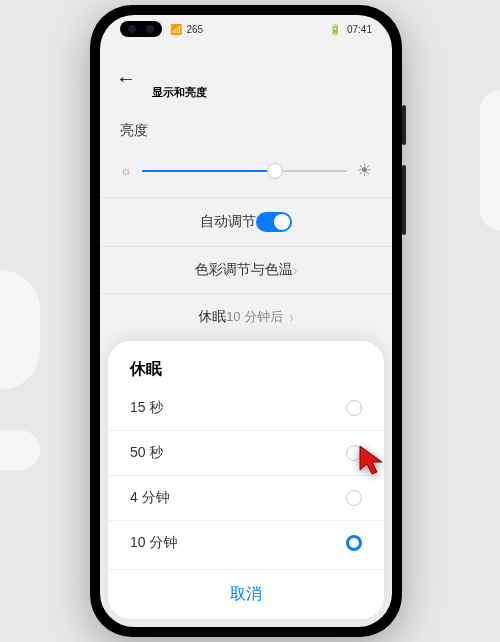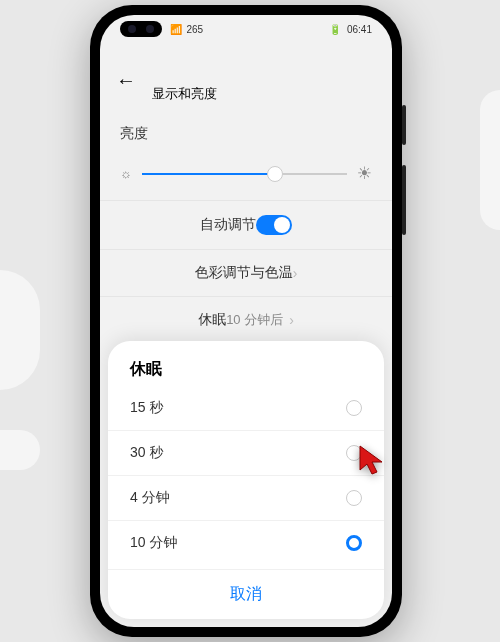--- a/index.html
+++ b/index.html
@@ -61,21 +61,21 @@
   .cam { width: 8px; height: 8px; background: #1a1a2a; border-radius: 50%; }
   .status-left { display: flex; gap: 4px; align-items: center; }
   .status-right { margin-left: auto; display: flex; gap: 5px; align-items: center; }
   .header {
     display: flex;
     align-items: center;
     padding: 10px 16px;
     gap: 16px;
   }
   .back-arrow { font-size: 20px; color: #000; }
-  .header-title { font-size: 13px; font-weight: 400; color: #000; margin-top: 32px; }
+  .header-title { font-size: 11px; font-weight: 700; color: #000; margin-top: 32px; }
   .section {
     padding: 12px 20px;
     font-size: 14px;
     color: #333;
   }
   .brightness {
     padding: 8px 20px 16px;
     display: flex;
     align-items: center;
     gap: 10px;
@@ -182,21 +182,21 @@
       <div class="notch">
         <div class="cam"></div>
           <div class="cam"></div>
       </div>
       <div class="status-left">
         <span>📶</span>
         <span>265</span>
       </div>
       <div class="status-right">
         <span>🔋</span>
-        <span>06:41</span>
+        <span>07:41</span>
       </div>
     </div>
 
     <div class="header">
       <span class="back-arrow">←</span>
       <span class="header-title">显示和亮度</span>
     </div>
 
     <div class="section">亮度</div>
     <div class="brightness">
@@ -228,21 +228,21 @@
     </div>
 
     <div class="sheet">
       <div class="sheet-title">休眠</div>
 
       <div class="option">
         <span>15 秒</span>
         <span class="radio"></span>
       </div>
       <div class="option">
-        <span>30 秒</span>
+        <span>50 秒</span>
         <span class="radio"></span>
       </div>
       <div class="option">
         <span>4 分钟</span>
         <span class="radio"></span>
       </div>
       <div class="option">
         <span>10 分钟</span>
         <span class="radio selected"></span>
       </div>

